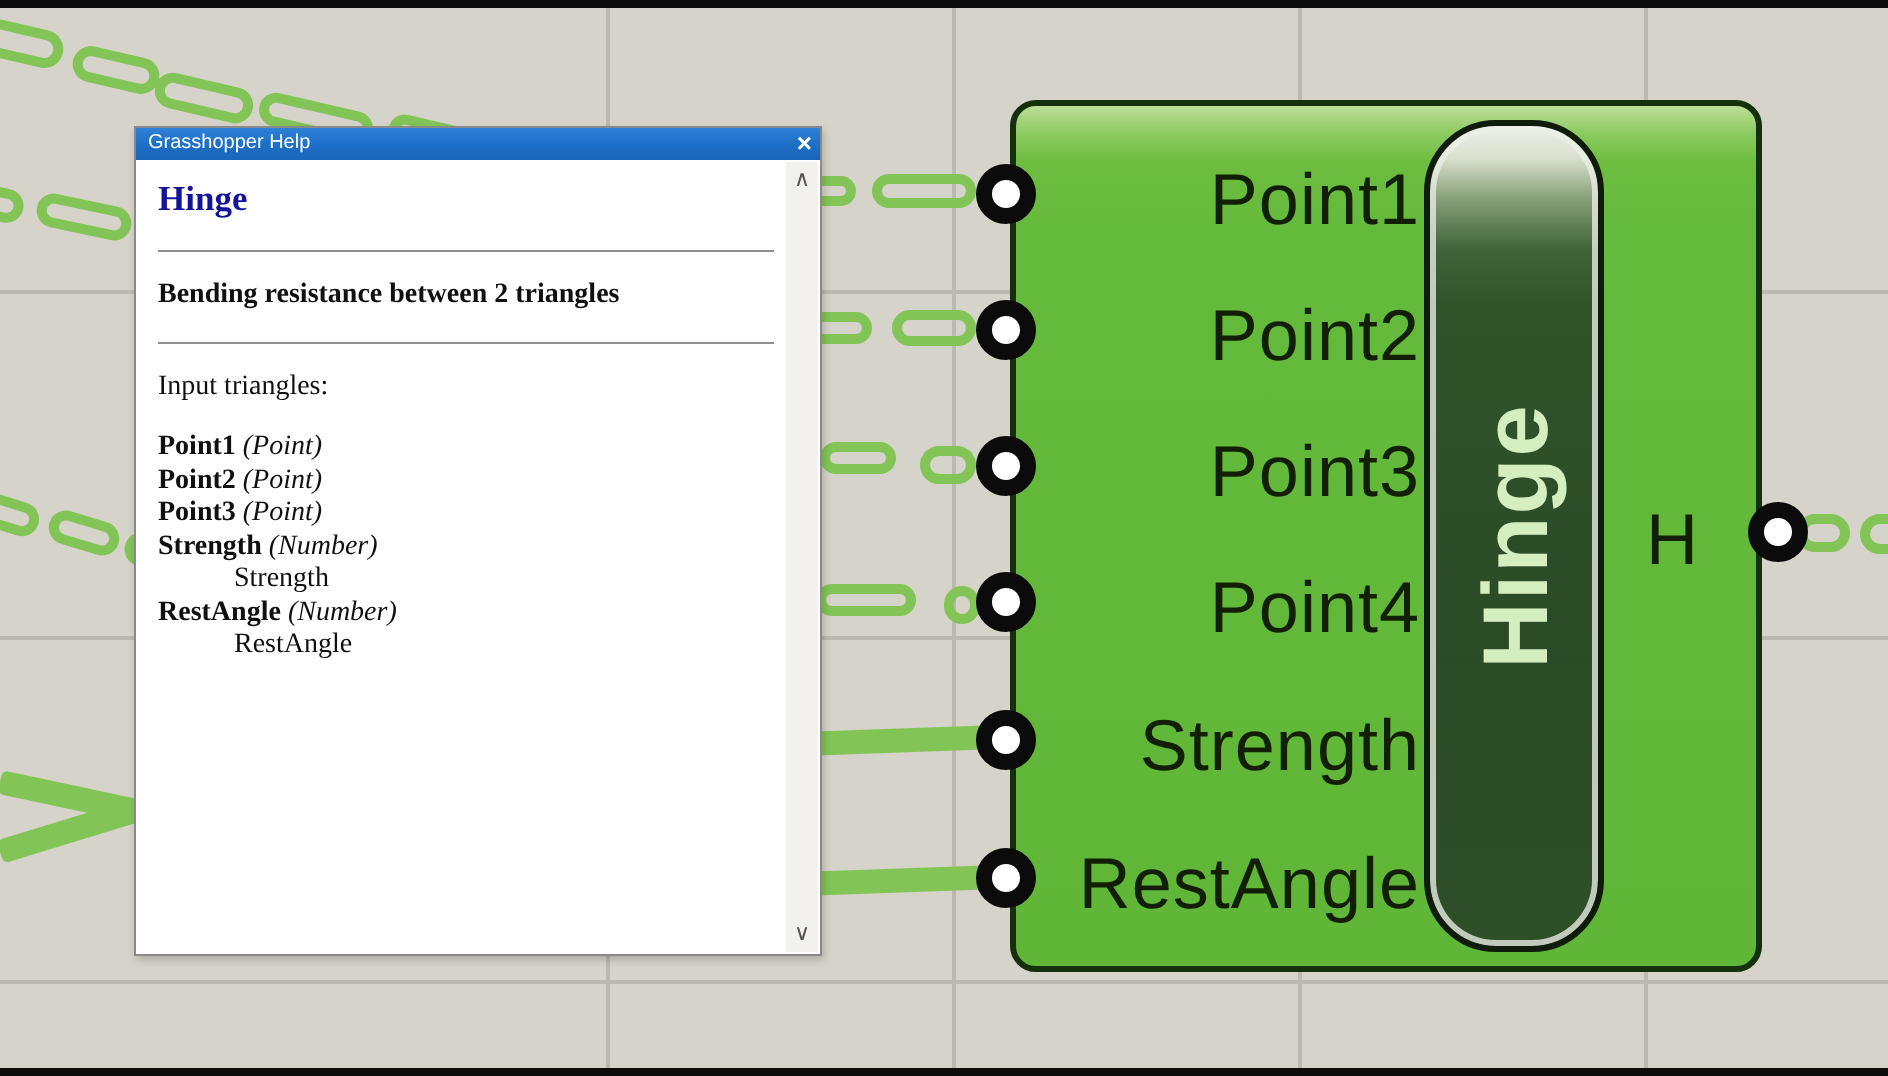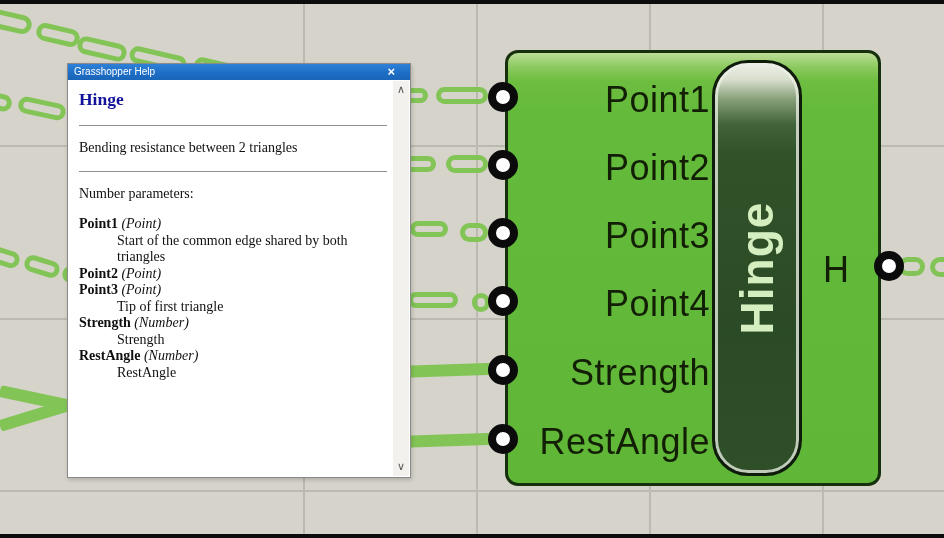--- a/index.html
+++ b/index.html
@@ -55,32 +55,32 @@
   }
 
   
   .help-window{
     position:absolute;left:67px;top:63px;width:344px;height:415px;
     background:#ffffff;border:1px solid #8a8a8a;box-sizing:border-box;z-index:10;
     box-shadow:1px 2px 4px rgba(0,0,0,0.18);
   }
   .help-titlebar{
     height:16px;background:linear-gradient(180deg,#2f81d8 0%,#1d6ec6 55%,#1a65b8 100%);
-    display:flex;align-items:center;justify-content:space-between;padding:0 15px 0 6px;
+    display:flex;align-items:center;justify-content:space-between;padding:0 4px 0 6px;
   }
   .help-title{color:#ffffff;font-size:10px;line-height:16px;}
   .help-close{color:#ffffff;font-size:13px;font-weight:bold;line-height:14px;cursor:default;}
   .help-content{
     position:absolute;left:0;top:16px;right:17px;bottom:0;overflow:hidden;
     font-family:"Liberation Serif",serif;font-size:14px;color:#101010;
     padding:6px 6px 0 11px;box-sizing:border-box;
   }
   .help-heading{font-size:17.5px;font-weight:bold;color:#14149a;margin:3px 0 0 0;}
   .help-rule{border:none;border-top:1px solid #909090;margin:15px 0 14px 0;}
-  .help-desc{margin:0;}
+  .help-desc{margin:0;font-weight:bold;}
   .help-section{margin:0 0 14px 0;}
   .param{line-height:16.5px;}
   .param-name{font-weight:bold;}
   .param-type{font-style:italic;}
   .param-desc{padding-left:38px;max-width:250px;line-height:16.5px;}
   .help-scrollbar{
     position:absolute;top:17px;right:1px;bottom:1px;width:16px;background:#f2f1ee;
     display:flex;flex-direction:column;justify-content:space-between;align-items:center;z-index:11;
   }
   .scroll-arrow{font-family:"DejaVu Sans",sans-serif;font-size:11px;color:#555;line-height:18px;}
@@ -155,35 +155,33 @@
 <div class="help-window">
   <div class="help-titlebar">
     <span class="help-title">Grasshopper Help</span>
     <span class="help-close">×</span>
   </div>
   <div class="help-content">
     <p class="help-heading">Hinge</p>
     <hr class="help-rule">
     <p class="help-desc">Bending resistance between 2 triangles</p>
     <hr class="help-rule">
-    <p class="help-section">Number parameters:</p>
+    <p class="help-section">Input triangles:</p>
 
     <div class="param">
       <span class="param-name">Point1</span>
       <span class="param-type">(Point)</span>
-      <div class="param-desc">Start of the common edge shared by both triangles</div>
     </div>
     <div class="param">
       <span class="param-name">Point2</span>
       <span class="param-type">(Point)</span>
     </div>
     <div class="param">
       <span class="param-name">Point3</span>
       <span class="param-type">(Point)</span>
-      <div class="param-desc">Tip of first triangle</div>
     </div>
     <div class="param">
       <span class="param-name">Strength</span>
       <span class="param-type">(Number)</span>
       <div class="param-desc">Strength</div>
     </div>
     <div class="param">
       <span class="param-name">RestAngle</span>
       <span class="param-type">(Number)</span>
       <div class="param-desc">RestAngle</div>

